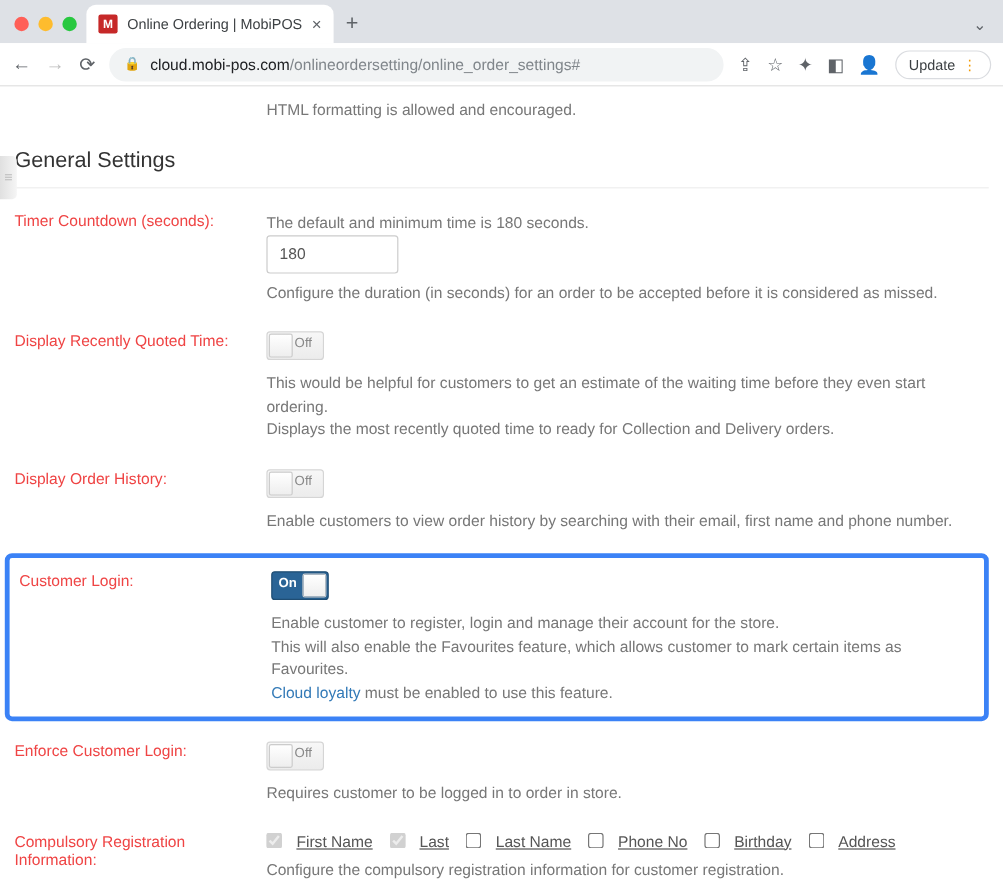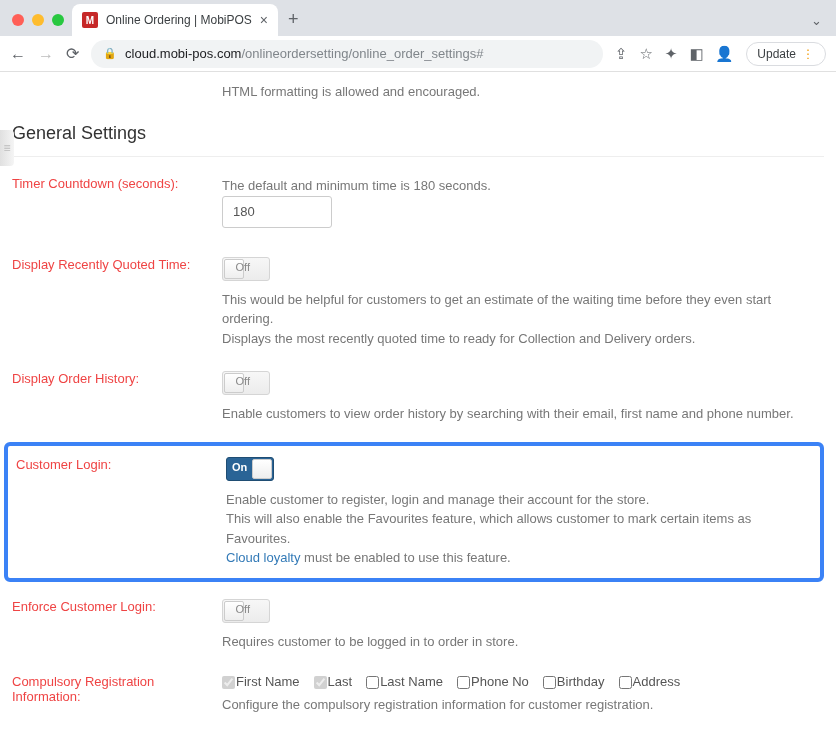--- a/index.html
+++ b/index.html
@@ -41,27 +41,27 @@
 .ctrl-col .help { color: #777; line-height: 1.5; }
 .ctrl-col .help a { color: #337ab7; text-decoration: none; }
 .text-input { width: 110px; height: 32px; border: 1px solid #ccc; border-radius: 3px; padding: 0 10px; font-size: 13px; color: #555; margin-bottom: 6px; }
 
 
 .toggle { width: 48px; height: 24px; border-radius: 3px; position: relative; display: inline-block; margin-bottom: 6px; cursor: pointer; }
 .toggle .track { position: absolute; inset: 0; border-radius: 3px; }
 .toggle .knob { position: absolute; width: 20px; height: 20px; top: 2px; background: linear-gradient(#fff,#eee); border: 1px solid #ccc; border-radius: 2px; }
 .toggle.off .track { background: linear-gradient(#f7f7f7,#ececec); border: 1px solid #d5d5d5; }
 .toggle.off .knob { left: 2px; }
-.toggle.off .txt { position: absolute; right: 20px; top: 4px; font-size: 11px; color: #888; }
+.toggle.off .txt { position: absolute; right: 10px; top: 4px; font-size: 11px; color: #888; }
 .toggle.on .track { background: #2a6496; border: 1px solid #1f4d73; }
 .toggle.on .knob { right: 2px; }
 .toggle.on .txt { position: absolute; left: 6px; top: 4px; font-size: 11px; color: #fff; font-weight: bold; }
 
 .checks { display: flex; flex-wrap: wrap; gap: 14px; margin-bottom: 6px; align-items: center; }
-.chk { display: flex; align-items: flex-end; gap: 1px; color: #555; font-size: 13px; }
+.chk { display: flex; align-items: flex-start; gap: 12px; color: #555; font-size: 13px; text-decoration: underline; }
 .chk input { width: 13px; height: 13px; }
 
 
 .highlight-wrap { border: 4px solid #3b82f6; border-radius: 6px; padding: 6px 6px 6px 6px; margin: 4px 0 8px -8px; }
 
 .side-tab { position: absolute; left: 0; top: 130px; width: 14px; height: 36px; background: linear-gradient(90deg,#e0e0e0,#f5f5f5); border-radius: 0 4px 4px 0; display:flex; align-items:center; justify-content:center; color:#bbb; font-size:12px; }
 </style>
 </head>
 <body>
 
@@ -104,20 +104,21 @@
 <div class="page">
   <div class="html-note">HTML formatting is allowed and encouraged.</div>
   <div class="section-title">General Settings</div>
   <hr class="sep">
 
   <div class="row">
     <div class="label-col">Timer Countdown (seconds):</div>
     <div class="ctrl-col">
       <div class="help">The default and minimum time is 180 seconds.</div>
       <input class="text-input" value="180" style="">
+      <div class="help">Configure the duration (in seconds) for an order to be accepted before it is considered as missed.</div>
     </div>
   </div>
 
   <div class="row">
     <div class="label-col">Display Recently Quoted Time:</div>
     <div class="ctrl-col">
       <div class="toggle off"><div class="track"></div><div class="knob"></div><span class="txt">Off</span></div>
       <div class="help">This would be helpful for customers to get an estimate of the waiting time before they even start ordering.</div>
       <div class="help">Displays the most recently quoted time to ready for Collection and Delivery orders.</div>
     </div>

